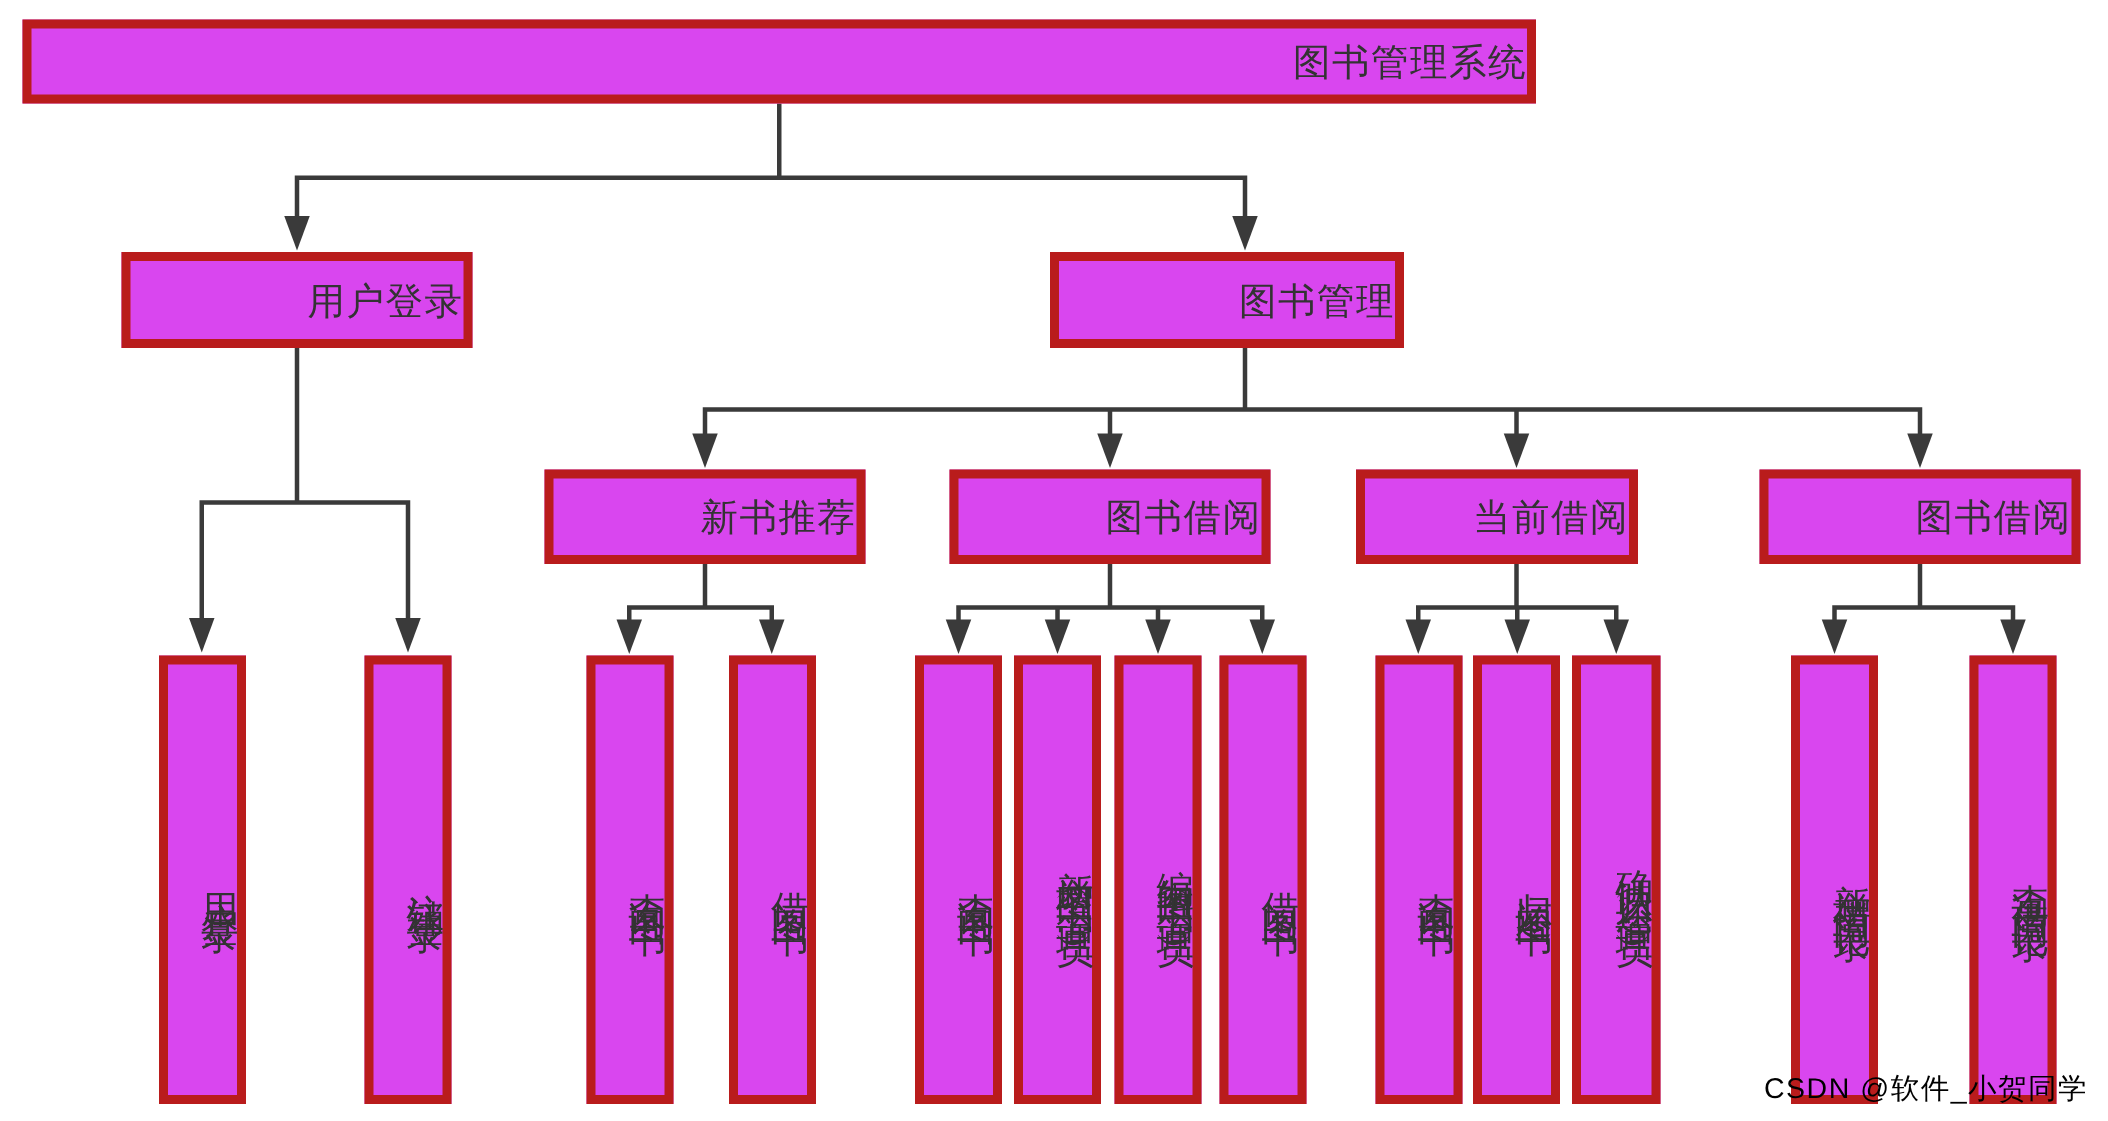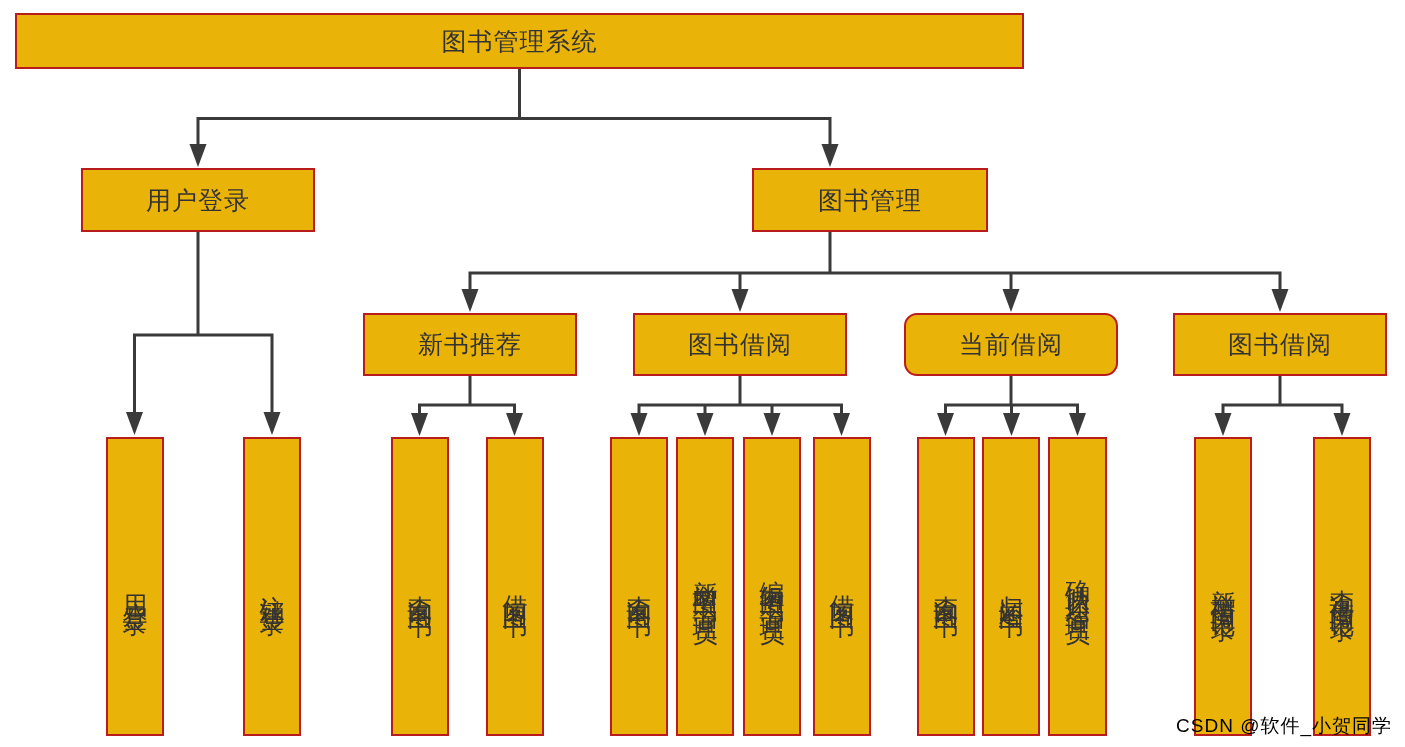--- a/index.html
+++ b/index.html
@@ -22,25 +22,25 @@
     stroke-width: 3;
     fill: none;
   }
   #connectors polygon {
     fill: #3a3a3a;
     stroke: none;
   }
   .box {
     position: absolute;
     box-sizing: border-box;
-    border: 2px solid #b91c1c;
-    background: #eab308;
+    border: 6px solid #b91c1c;
+    background: #d946ef;
     display: flex;
     align-items: center;
-    justify-content: center;
+    justify-content: flex-end;
     z-index: 2;
     color: #333333;
   }
   .hlabel {
     font-size: 25px;
     letter-spacing: 1px;
     white-space: nowrap;
     color: #333333;
   }
   .vlabel {
@@ -117,31 +117,31 @@
     <polygon points="1333.5,413 1350.5,413 1342,436"></polygon>
   </svg>
 
   <div class="box" style="left:15px; top:13px; width:1009px; height:56px;">
     <span class="hlabel">图书管理系统</span>
   </div>
 
   <div class="box" style="left:81px; top:168px; width:234px; height:64px;">
     <span class="hlabel">用户登录</span>
   </div>
-  <div class="box" style="left:752px; top:168px; width:236px; height:64px;">
+  <div class="box" style="left:700px; top:168px; width:236px; height:64px;">
     <span class="hlabel">图书管理</span>
   </div>
 
   <div class="box" style="left:363px; top:313px; width:214px; height:63px;">
     <span class="hlabel">新书推荐</span>
   </div>
   <div class="box" style="left:633px; top:313px; width:214px; height:63px;">
     <span class="hlabel">图书借阅</span>
   </div>
-  <div class="box" style="left:904px; top:313px; width:214px; height:63px;border-radius:13px;">
+  <div class="box" style="left:904px; top:313px; width:188px; height:63px;">
     <span class="hlabel">当前借阅</span>
   </div>
   <div class="box" style="left:1173px; top:313px; width:214px; height:63px;">
     <span class="hlabel">图书借阅</span>
   </div>
 
   <div class="box" style="left:106px; top:437px; width:58px; height:299px;">
     <span class="vlabel">用户登录</span>
   </div>
   <div class="box" style="left:243px; top:437px; width:58px; height:299px;">

